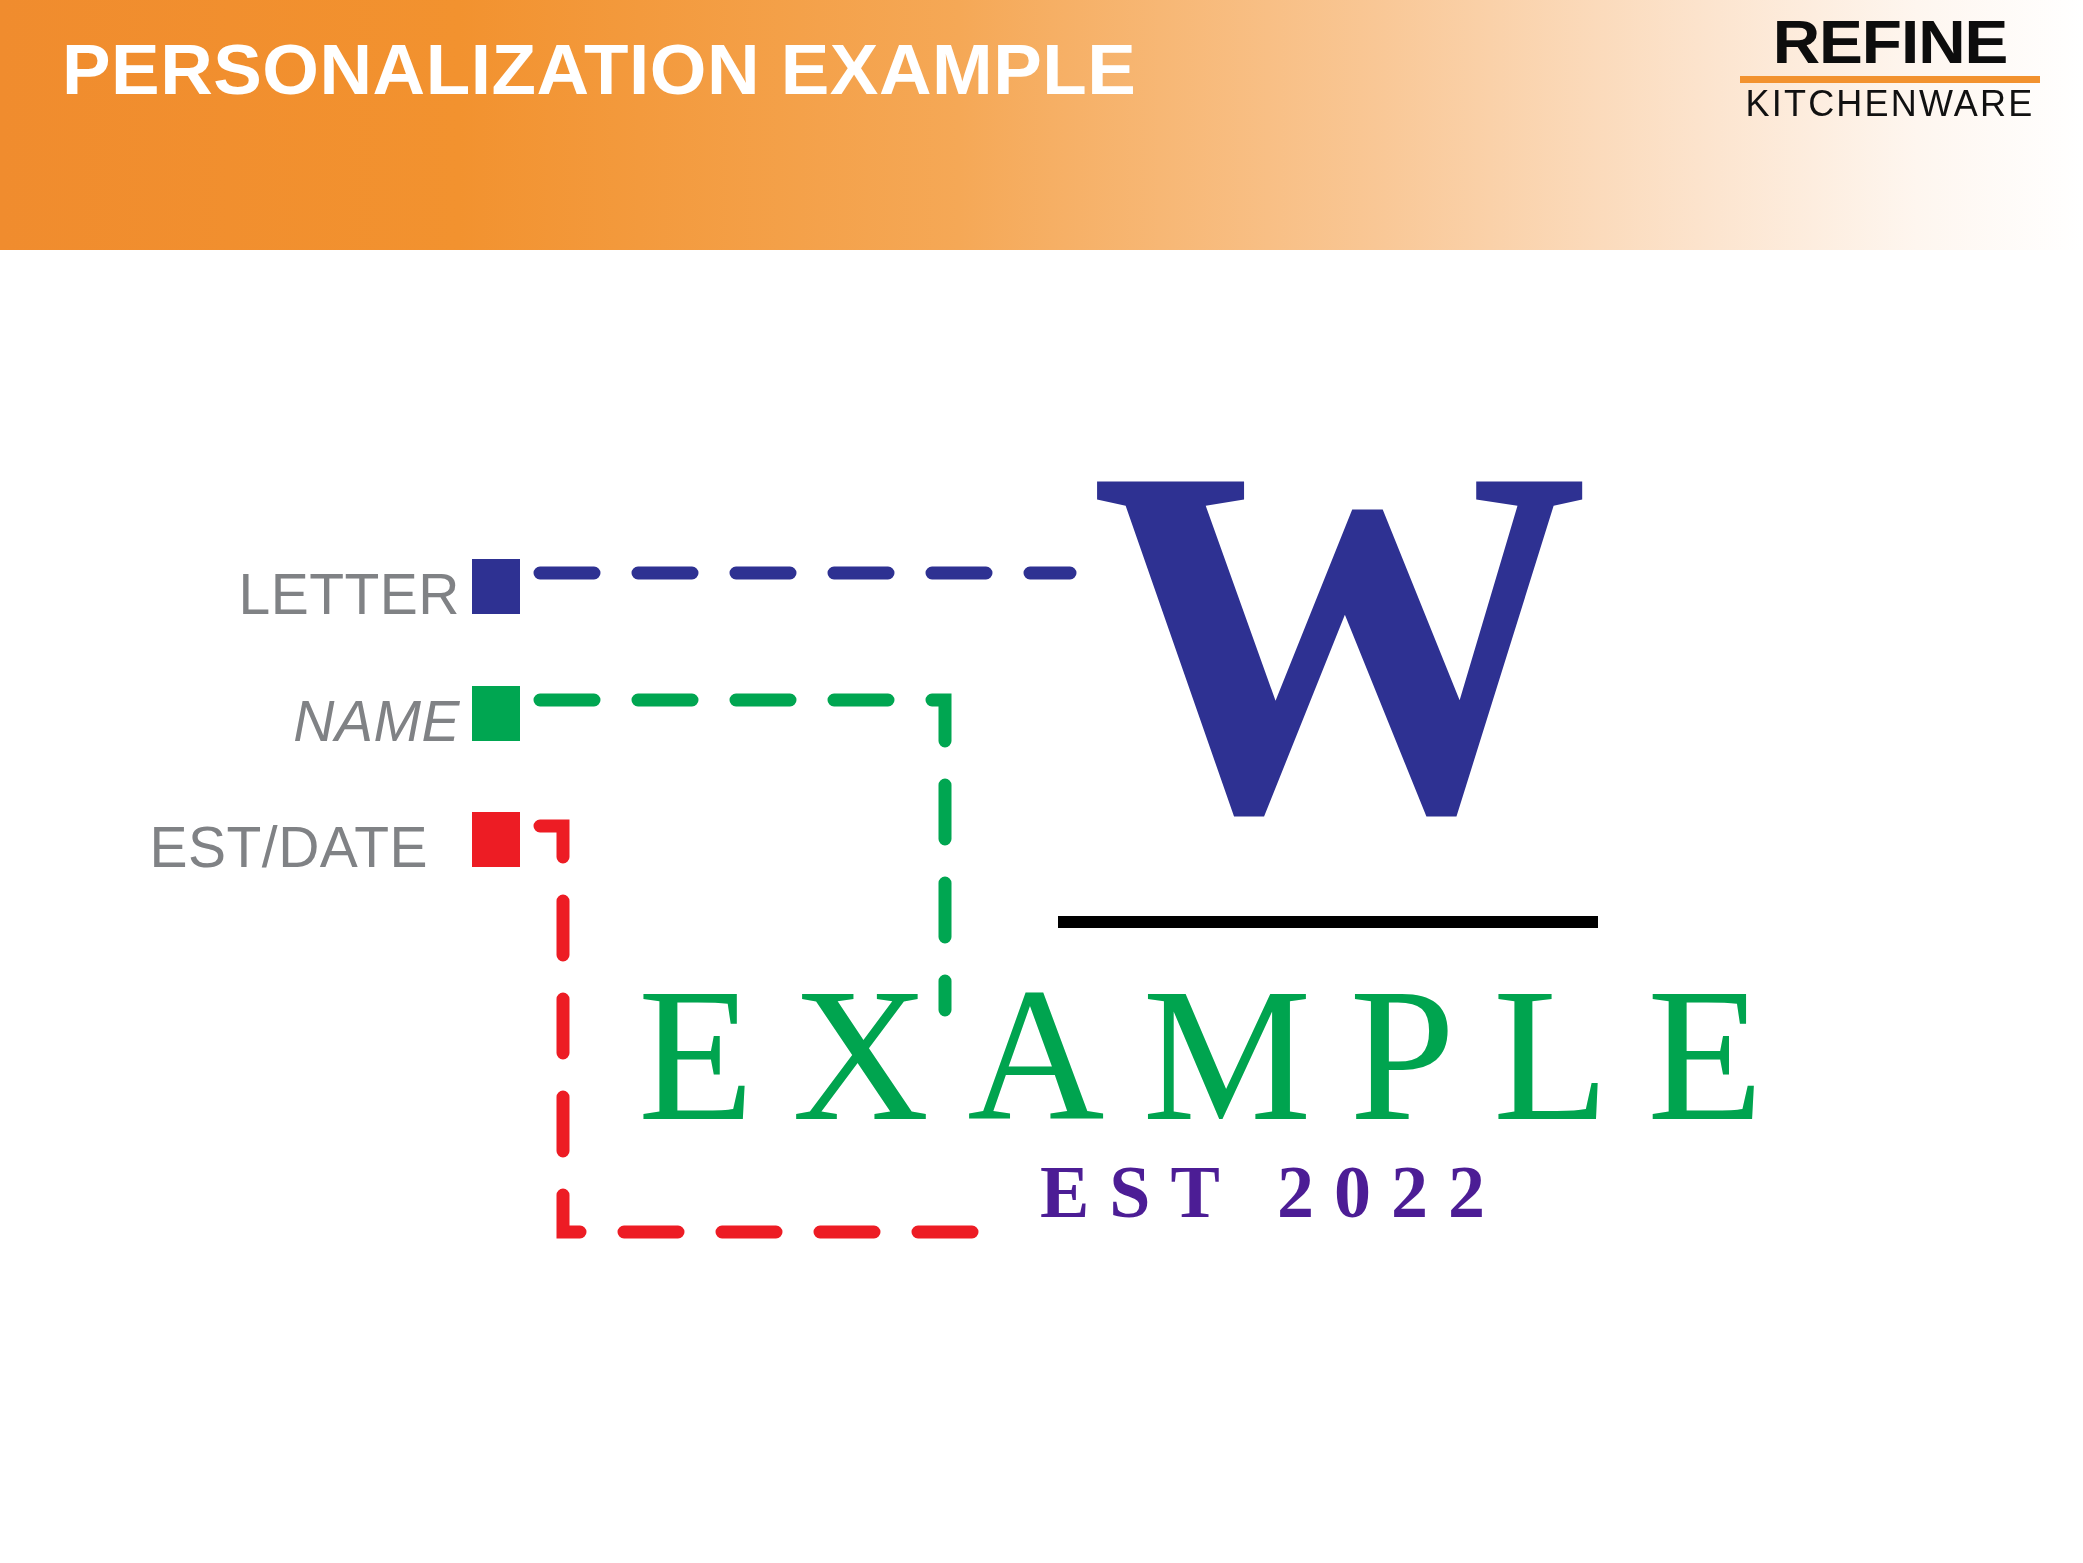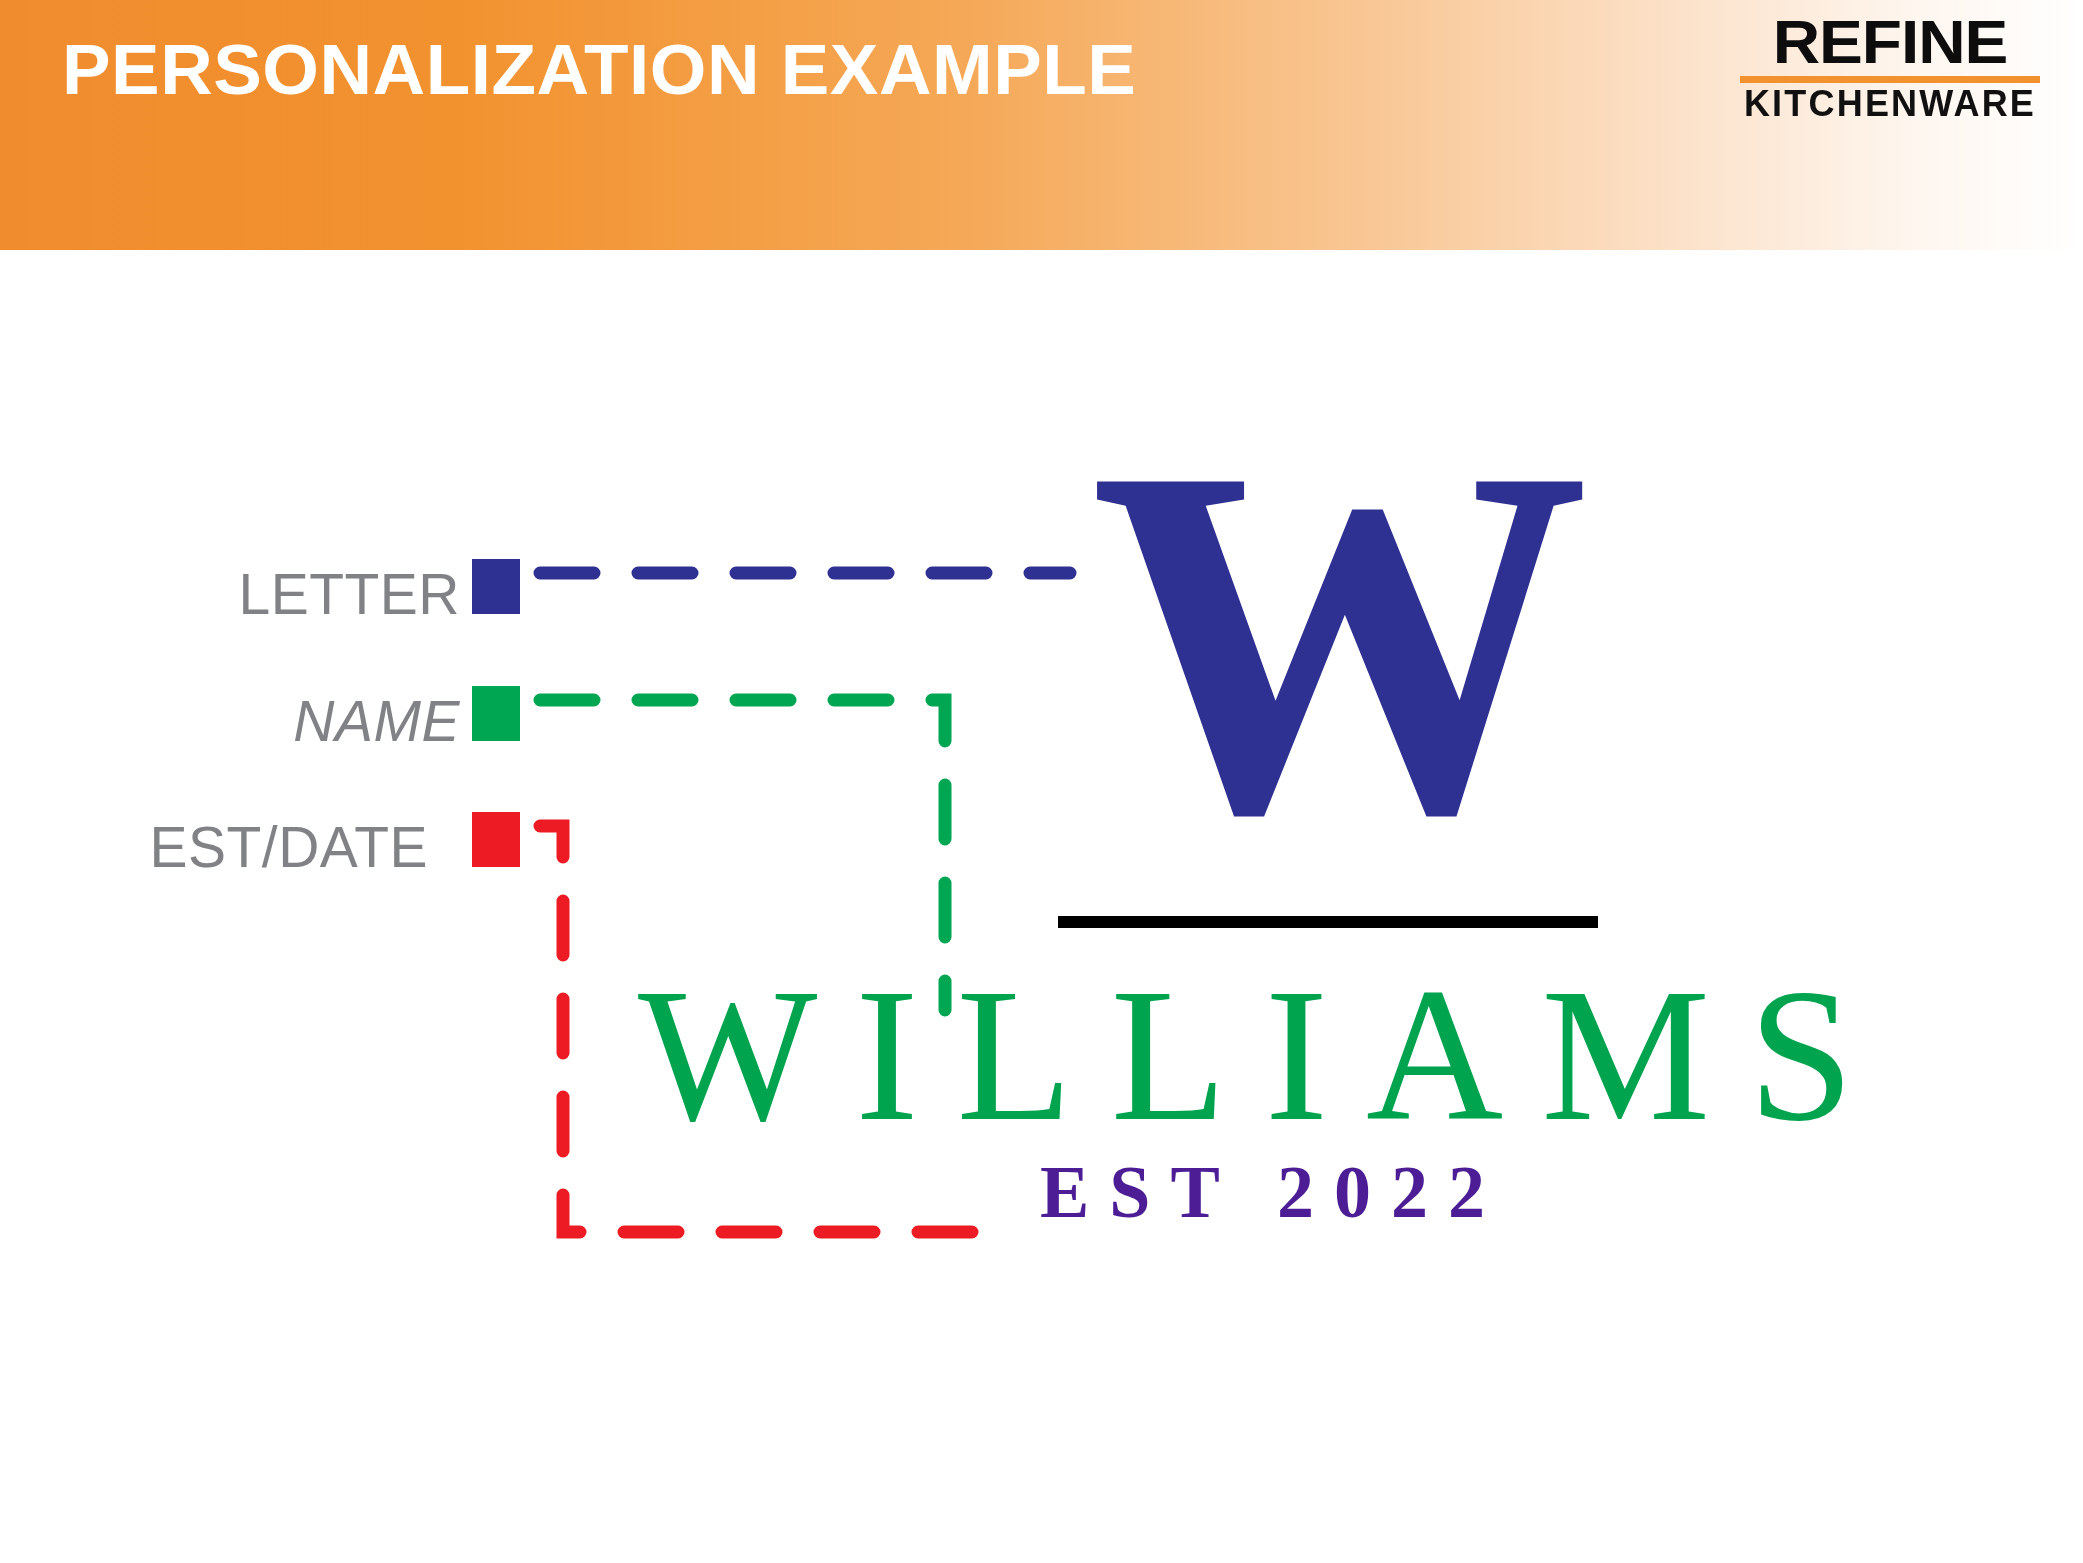--- a/index.html
+++ b/index.html
@@ -64,21 +64,21 @@
     font-family: "Liberation Sans", sans-serif;
   }
   #brand-rule {
     height: 7px;
     background: #F2922F;
     margin: 3px 0 2px 0;
     width: 100%;
   }
   #brand-secondary {
     font-size: 36px;
-    font-weight: 700;
+    font-weight: 400;
     color: #111111;
     letter-spacing: 2.2px;
     line-height: 1.05;
     font-family: "Liberation Sans", sans-serif;
   }
 
   
   .legend-row {
     position: absolute;
     display: flex;
@@ -199,15 +199,15 @@
 
 <div class="legend-row" id="legend-row-date">
   <span class="legend-label">EST/DATE</span>
   <span class="legend-swatch" style="background:#ED1C24"></span>
 </div>
 
 <div id="monogram-letter">W</div>
 
 <div id="monogram-rule"></div>
 
-<div id="monogram-name">WILLIAMS</div>
+<div id="monogram-name">EXAMPLE</div>
 
 <div id="monogram-est">EST 2022</div>
 
 </body></html>

